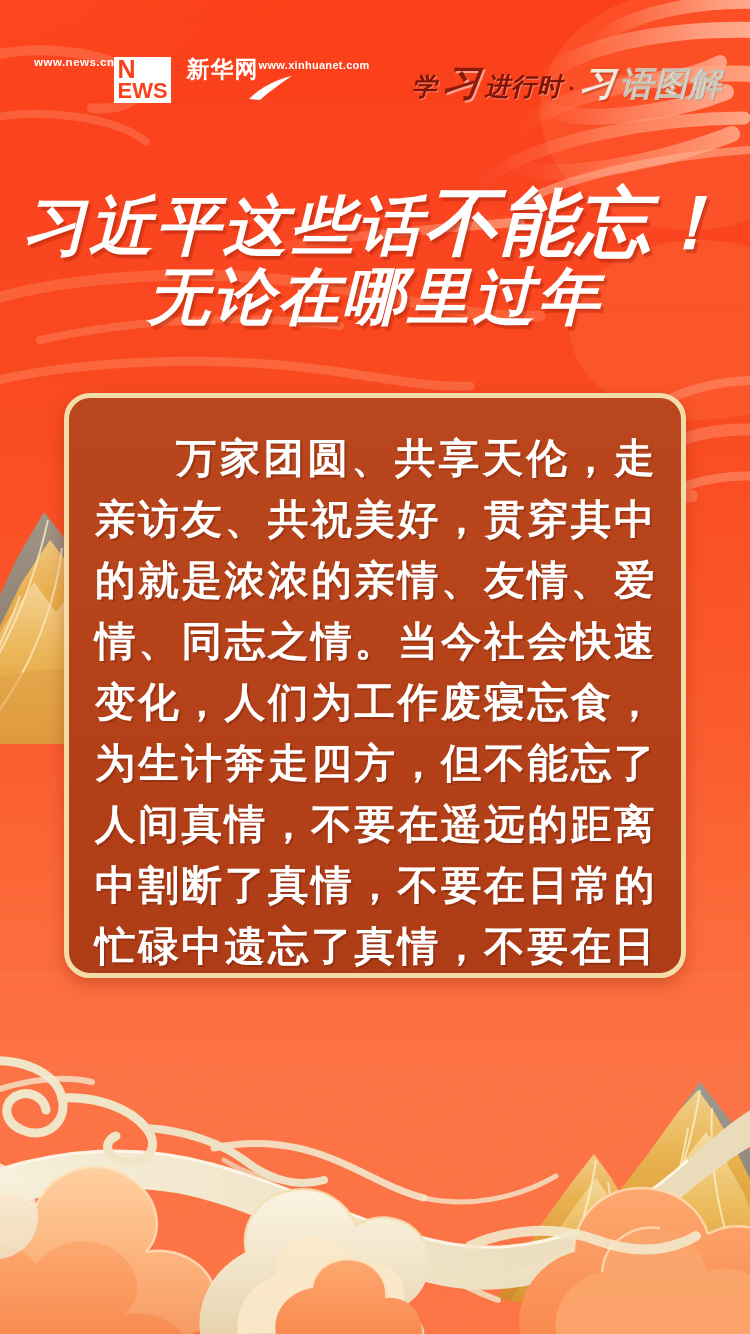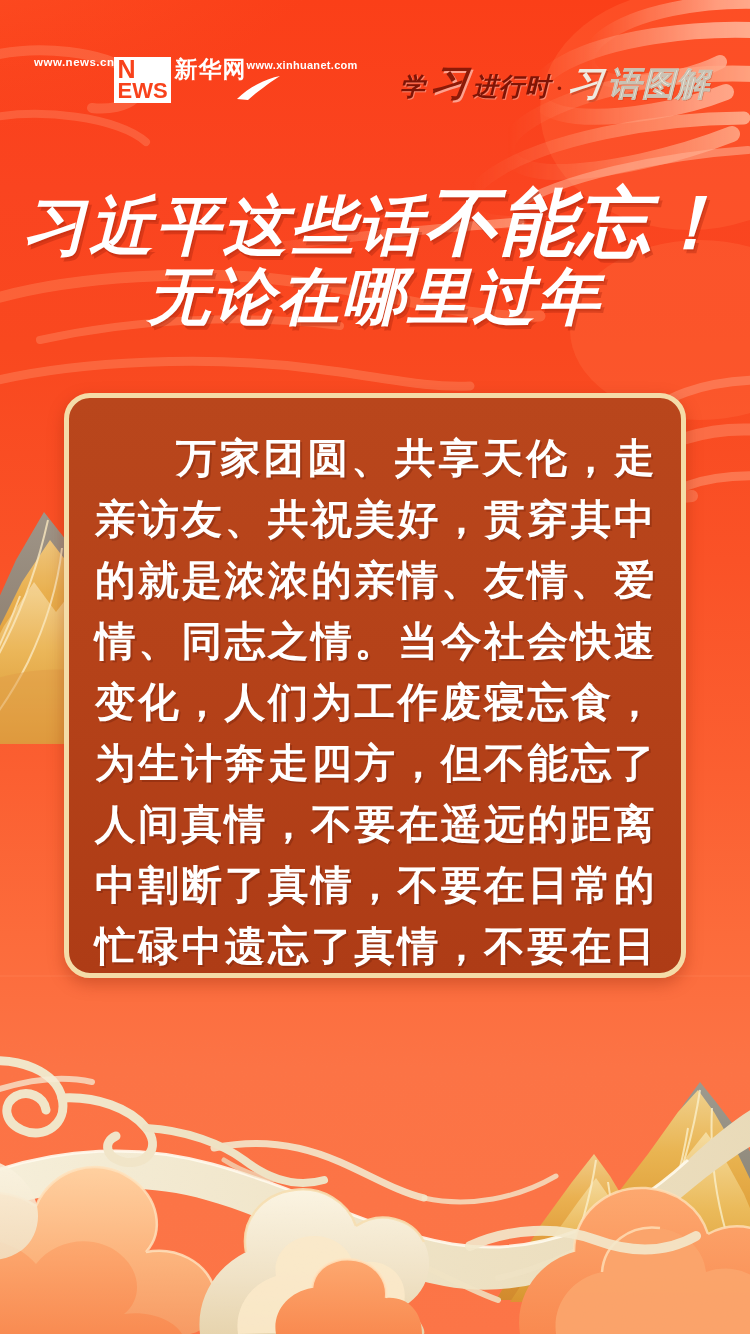--- a/index.html
+++ b/index.html
@@ -73,21 +73,21 @@
   }
   .logo-news span { display:block; }
   .logo-news .l1 { font-size: 25px; }
   .logo-news .l2 { font-size: 22px; letter-spacing: 0px; text-align: center;}
   .logo-cn {
     color: #ffffff;
     font-family: "Liberation Sans", sans-serif;
     font-weight: 700;
     font-size: 23px;
     letter-spacing: 1px;
-    padding-left: 4px;
+    padding-left: 16px;
     align-self: flex-start;
     margin-top: 1px;
   }
   .logo-swoosh {
     position: absolute;
     right: -34px;
     bottom: 2px;
     width: 46px;
     height: 26px;
   }

